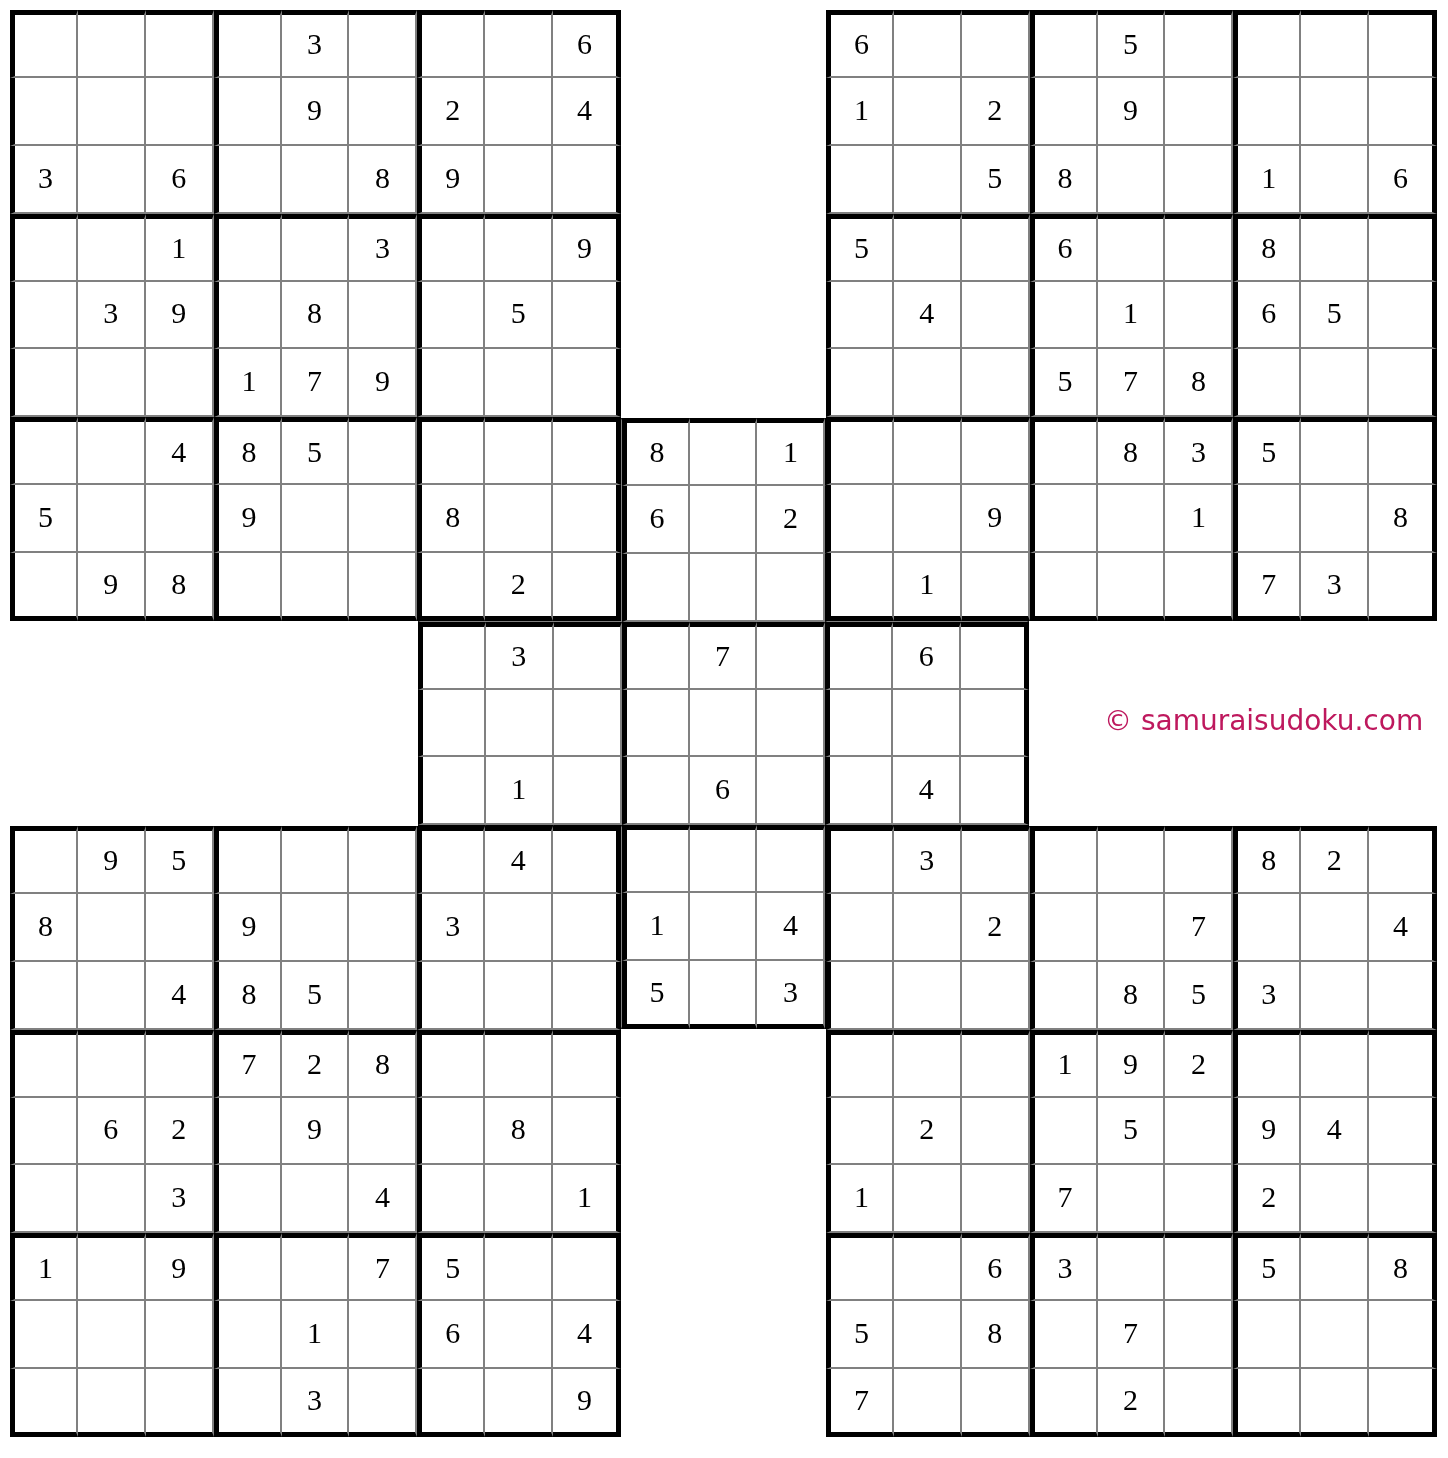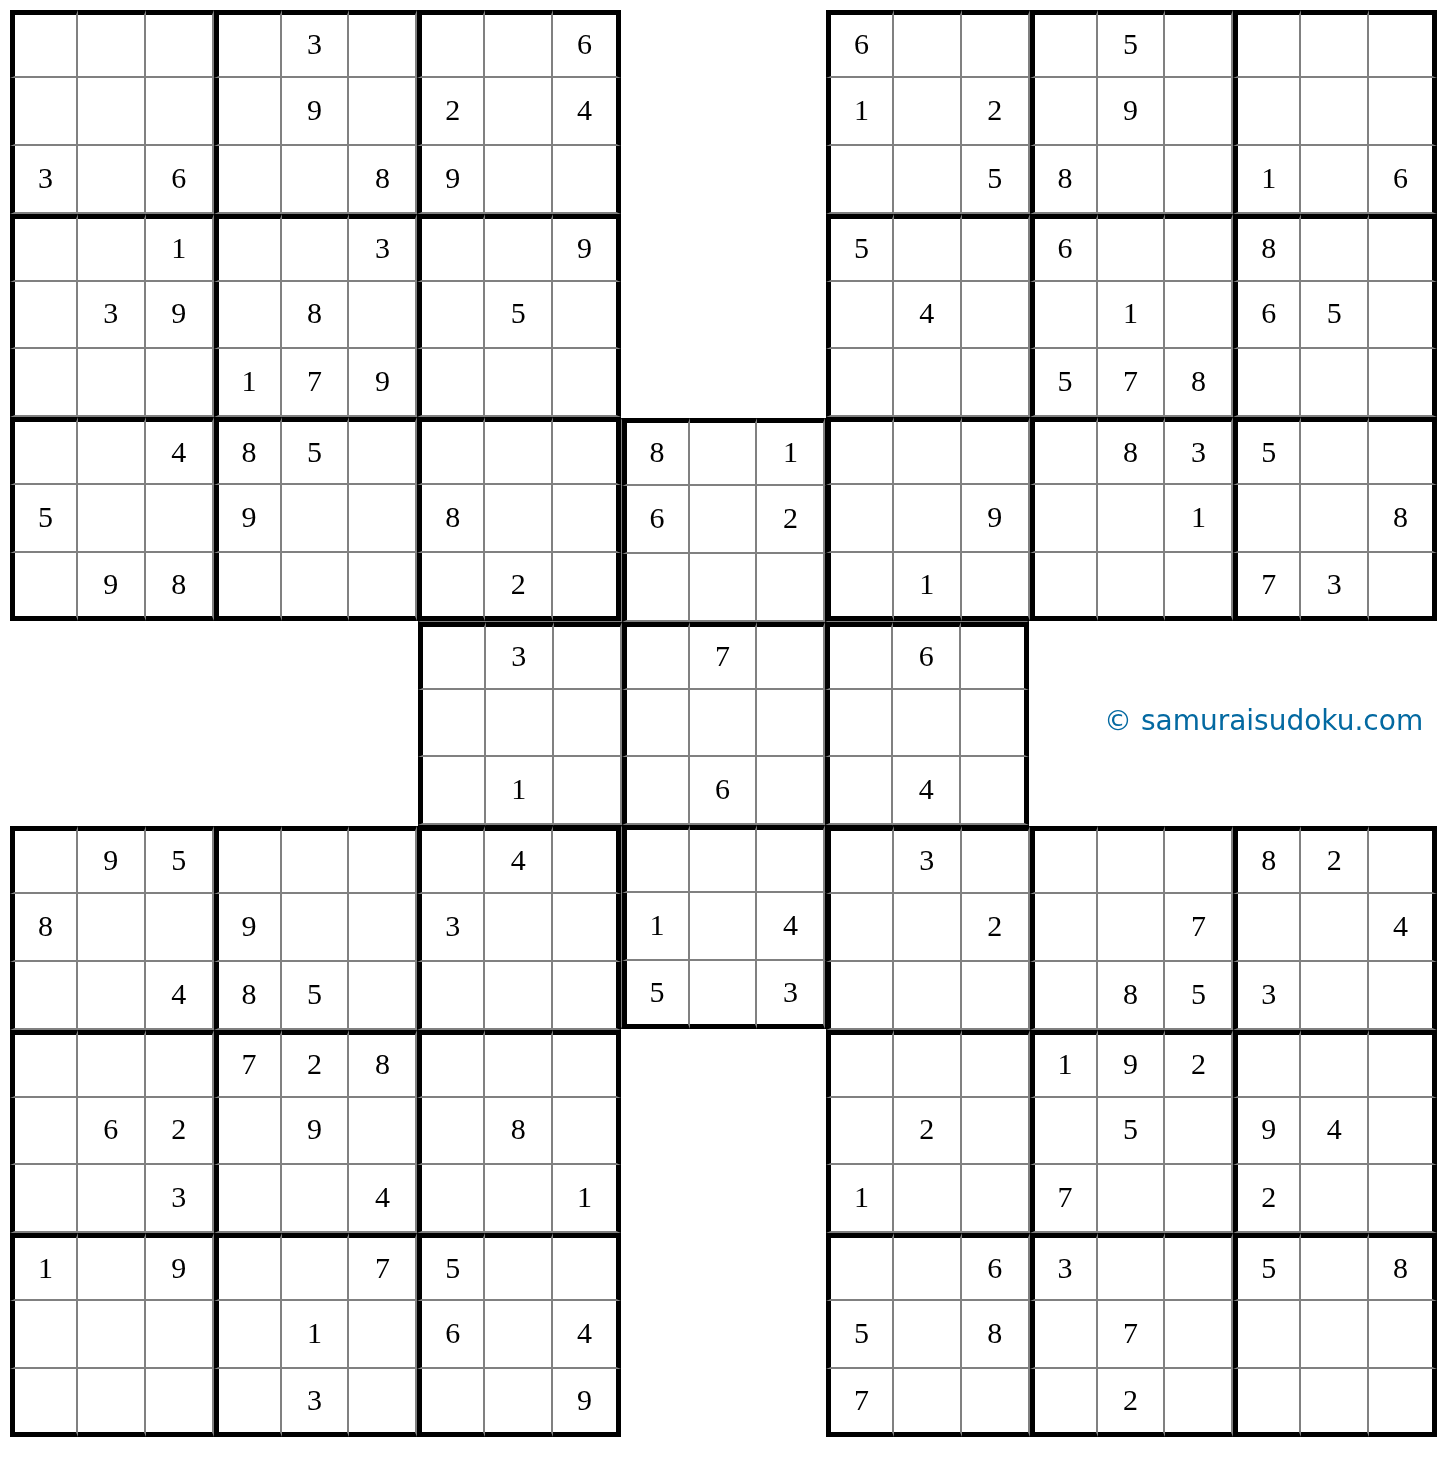--- a/index.html
+++ b/index.html
@@ -58,21 +58,21 @@
     transform: translateY(-1px);
   }
 
   #copyright-notice {
     position: absolute;
     left: 1104px;
     top: 704px;
     z-index: 5;
     font-family: "DejaVu Sans", "Liberation Sans", sans-serif;
     font-size: 28px;
-    color: #0369a1;
+    color: #be185d;
     white-space: nowrap;
   }
 </style>
 </head>
 <body>
 
 <div id="samurai-board">
 
   <div id="grids-root">
       <div class="sudoku-grid grid-corner" style="left: 10px; top: 10px; width: 611px; height: 611px;">

